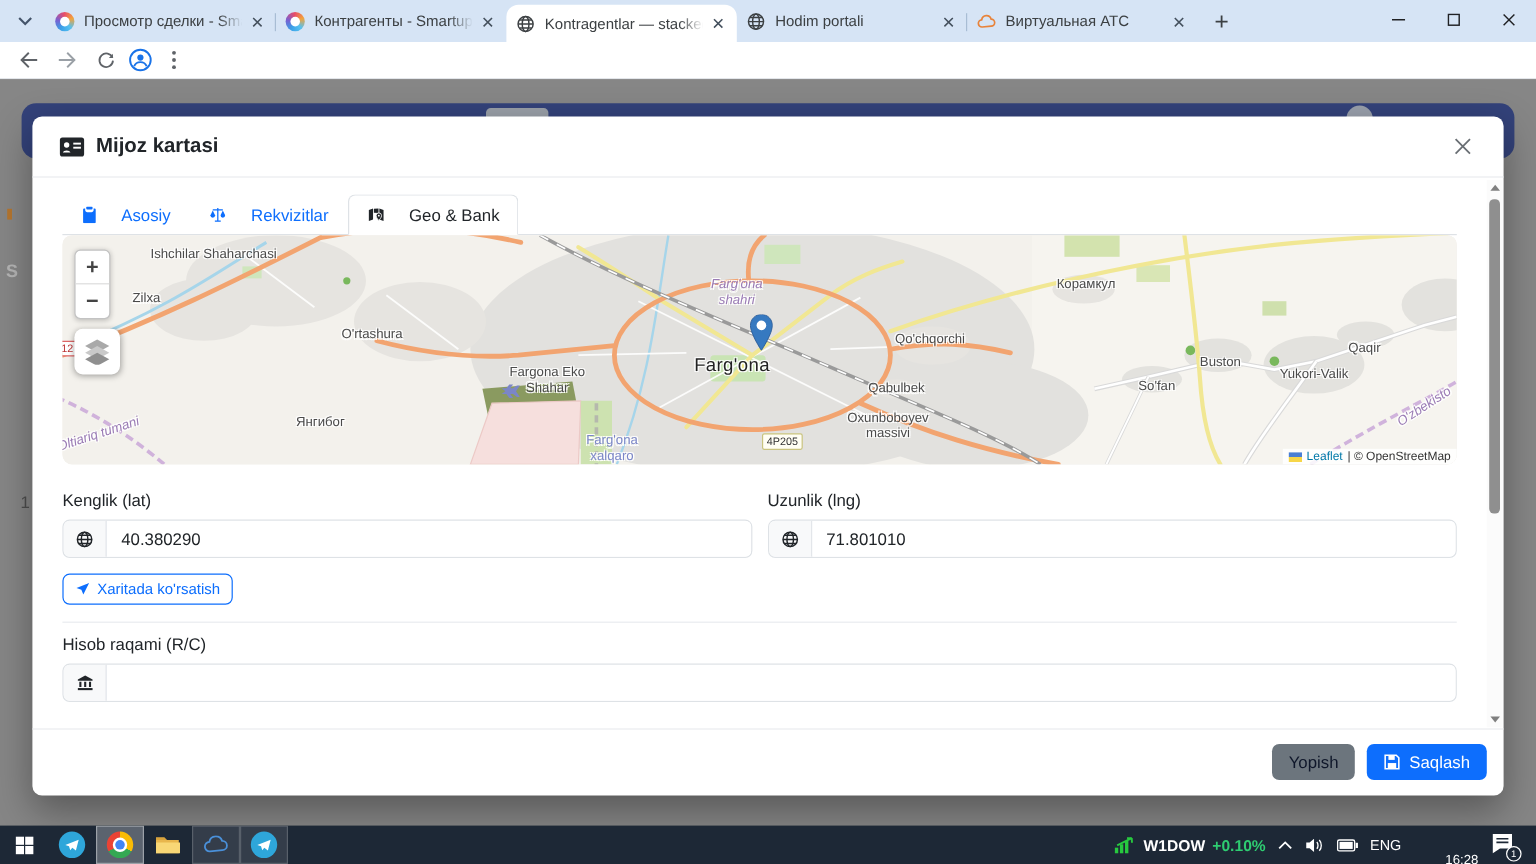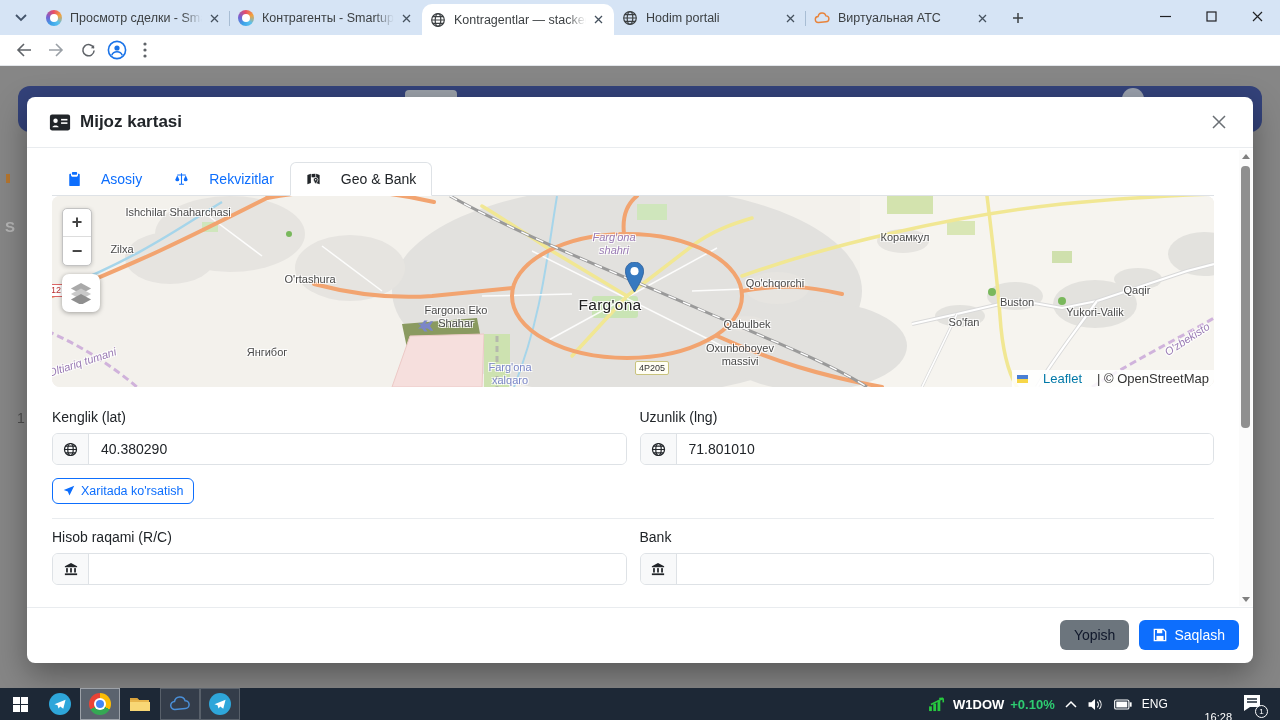--- a/index.html
+++ b/index.html
@@ -56,21 +56,21 @@
   .ml-wrap { white-space:normal; text-align:center; line-height:1.15; }
   .ml-purple { color:#9a7bb5; font-style:italic; }
   .ml-blue { color:#7b86c8; }
   .ml-city { font-size:15.5px; color:#222; letter-spacing:.3px; }
   .badge-road { position:absolute; transform:translate(-50%,-50%); font-size:9px; color:#333; background:#fffef4; border:1px solid #c9c37e; border-radius:2px; padding:0 3px; line-height:12px; }
   .badge-12 { position:absolute; left:-5px; top:88px; font-size:9px; color:#b33; background:#fff; border:1px solid #d66; border-radius:2px; padding:0 3px; line-height:11px; transform:none; }
   .lz { position:absolute; left:10px; top:12px; width:30px; background:#fff; border:1px solid #c3c3c3; border-radius:5px; box-shadow:0 1px 4px rgba(0,0,0,.2); }
   .lz-btn { width:28px; height:28px; display:flex; align-items:center; justify-content:center; font-size:18px; font-weight:bold; color:#444; }
   .lz-btn:first-child { border-bottom:1px solid #ddd; }
   .layers { position:absolute; left:10px; top:78px; width:38px; height:38px; background:#fff; border-radius:7px; box-shadow:0 1px 5px rgba(0,0,0,.35); display:flex; align-items:center; justify-content:center; }
-  .attribution { position:absolute; right:0; bottom:0; background:rgba(255,255,255,.85); font-size:13px; color:#333; padding:1px 5px; display:flex; align-items:center; gap:15px; }
+  .attribution { position:absolute; right:0; bottom:0; background:rgba(255,255,255,.85); font-size:10px; color:#333; padding:1px 5px; display:flex; align-items:center; gap:4px; }
   .attribution .lf { color:#0078a8; }
   .flag { width:11px; height:8px; display:inline-block; background:linear-gradient(#4a7fd4 50%,#f7d648 50%); }
   .marker { position:absolute; left:573px; top:66px; pointer-events:none; }
 
   
   .form-grid { display:flex; gap:13px; margin-top:22px; }
   .fcol { flex:1; }
   .flabel { font-size:14px; color:#212529; margin-bottom:8px; }
   .igroup { display:flex; height:32px; border:1px solid #dee2e6; border-radius:6px; overflow:hidden; background:#fff; }
   .iprefix { width:36px; background:#f8f9fa; border-right:1px solid #dee2e6; display:flex; align-items:center; justify-content:center; }
@@ -484,35 +484,20 @@
                     <path d="M8 1 15 4.8V6H1V4.8z"></path>
                     <rect x="2.4" y="7" width="2" height="5"></rect>
                     <rect x="7" y="7" width="2" height="5"></rect>
                     <rect x="11.6" y="7" width="2" height="5"></rect>
                     <rect x="1" y="13" width="14" height="2"></rect>
                   </svg>
               </span>
               <input class="ival" style="">
             </div>
           </div>
-          <div class="fcol">
-            <div class="flabel">Bank</div>
-            <div class="igroup">
-              <span class="iprefix">
-                <svg width="14" height="14" viewBox="0 0 16 16" fill="#212529">
-                    <path d="M8 1 15 4.8V6H1V4.8z"></path>
-                    <rect x="2.4" y="7" width="2" height="5"></rect>
-                    <rect x="7" y="7" width="2" height="5"></rect>
-                    <rect x="11.6" y="7" width="2" height="5"></rect>
-                    <rect x="1" y="13" width="14" height="2"></rect>
-                  </svg>
-              </span>
-              <input class="ival" style="">
-            </div>
-          </div>
         </div>
       </div>
 
       <div class="sbar">
         <div class="sb-arrow up">
             <div class="tri-up"></div>
           </div>
         <div class="sb-thumb"></div>
         <div class="sb-arrow down">
             <div class="tri-down"></div>

